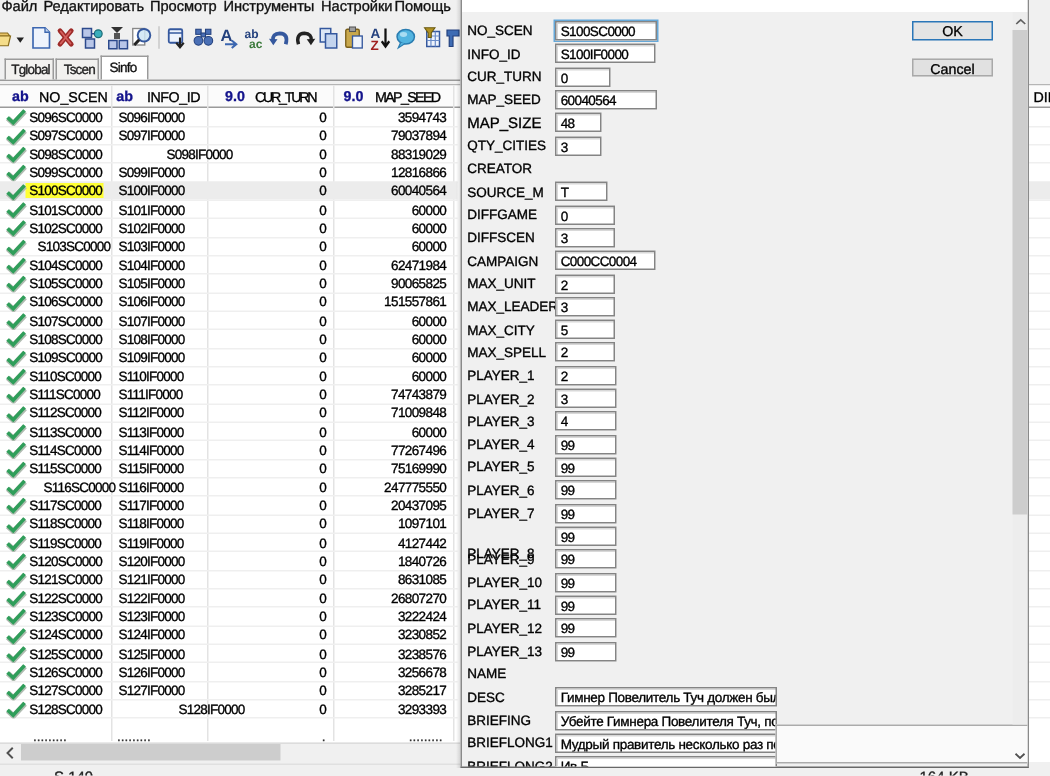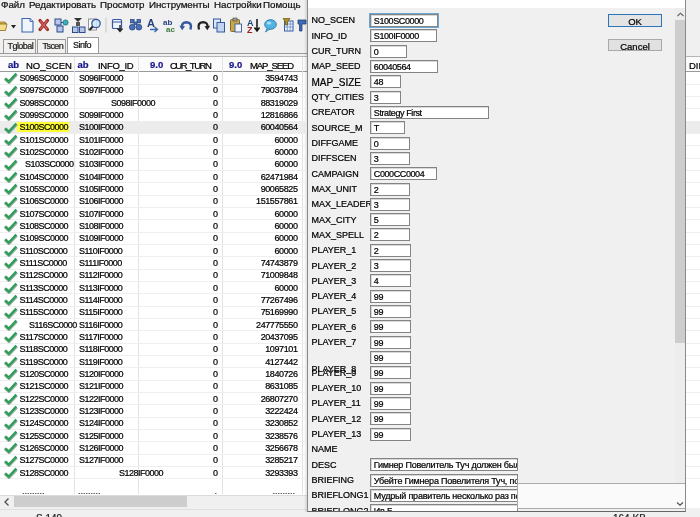--- a/index.html
+++ b/index.html
@@ -466,23 +466,20 @@
     </div>
     <div class="ab tx" style="left:3.5px;top:76.68px;font-size:10px;color:#000;">MAP_SIZE</div>
     <div class="ab" style="left:62px;top:75.28px;width:31px;height:13px;background:#fff;border:1px solid #848484;box-shadow:inset 1px 1px 0 #d8d8d8;overflow:hidden;">
       <div class="tx" style="margin:1px 0 0 2.8px;font-size:9px;letter-spacing:-0.4px;color:#000;">48</div>
     </div>
     <div class="ab tx" style="left:3.5px;top:92.00px;font-size:9px;color:#000;">QTY_CITIES</div>
     <div class="ab" style="left:62px;top:90.60px;width:31px;height:13px;background:#fff;border:1px solid #848484;box-shadow:inset 1px 1px 0 #d8d8d8;overflow:hidden;">
       <div class="tx" style="margin:1px 0 0 2.8px;font-size:9px;letter-spacing:-0.4px;color:#000;">3</div>
     </div>
     <div class="ab tx" style="left:3.5px;top:107.32px;font-size:9px;color:#000;">CREATOR</div>
-    <div class="ab" style="left:62px;top:105.92px;width:119px;height:13px;background:#fff;border:1px solid #848484;box-shadow:inset 1px 1px 0 #d8d8d8;overflow:hidden;">
-      <div class="tx" style="margin:1px 0 0 2.8px;font-size:9px;letter-spacing:-0.4px;color:#000;">Strategy First</div>
-    </div>
     <div class="ab tx" style="left:3.5px;top:122.64px;font-size:9px;color:#000;">SOURCE_M</div>
     <div class="ab" style="left:62px;top:121.24px;width:35px;height:13px;background:#fff;border:1px solid #848484;box-shadow:inset 1px 1px 0 #d8d8d8;overflow:hidden;">
       <div class="tx" style="margin:1px 0 0 2.8px;font-size:9px;letter-spacing:-0.4px;color:#000;">T</div>
     </div>
     <div class="ab tx" style="left:3.5px;top:137.96px;font-size:9px;color:#000;">DIFFGAME</div>
     <div class="ab" style="left:62px;top:136.56px;width:40px;height:13px;background:#fff;border:1px solid #848484;box-shadow:inset 1px 1px 0 #d8d8d8;overflow:hidden;">
       <div class="tx" style="margin:1px 0 0 2.8px;font-size:9px;letter-spacing:-0.4px;color:#000;">0</div>
     </div>
     <div class="ab tx" style="left:3.5px;top:153.28px;font-size:9px;color:#000;">DIFFSCEN</div>
     <div class="ab" style="left:62px;top:151.88px;width:40px;height:13px;background:#fff;border:1px solid #848484;box-shadow:inset 1px 1px 0 #d8d8d8;overflow:hidden;">

